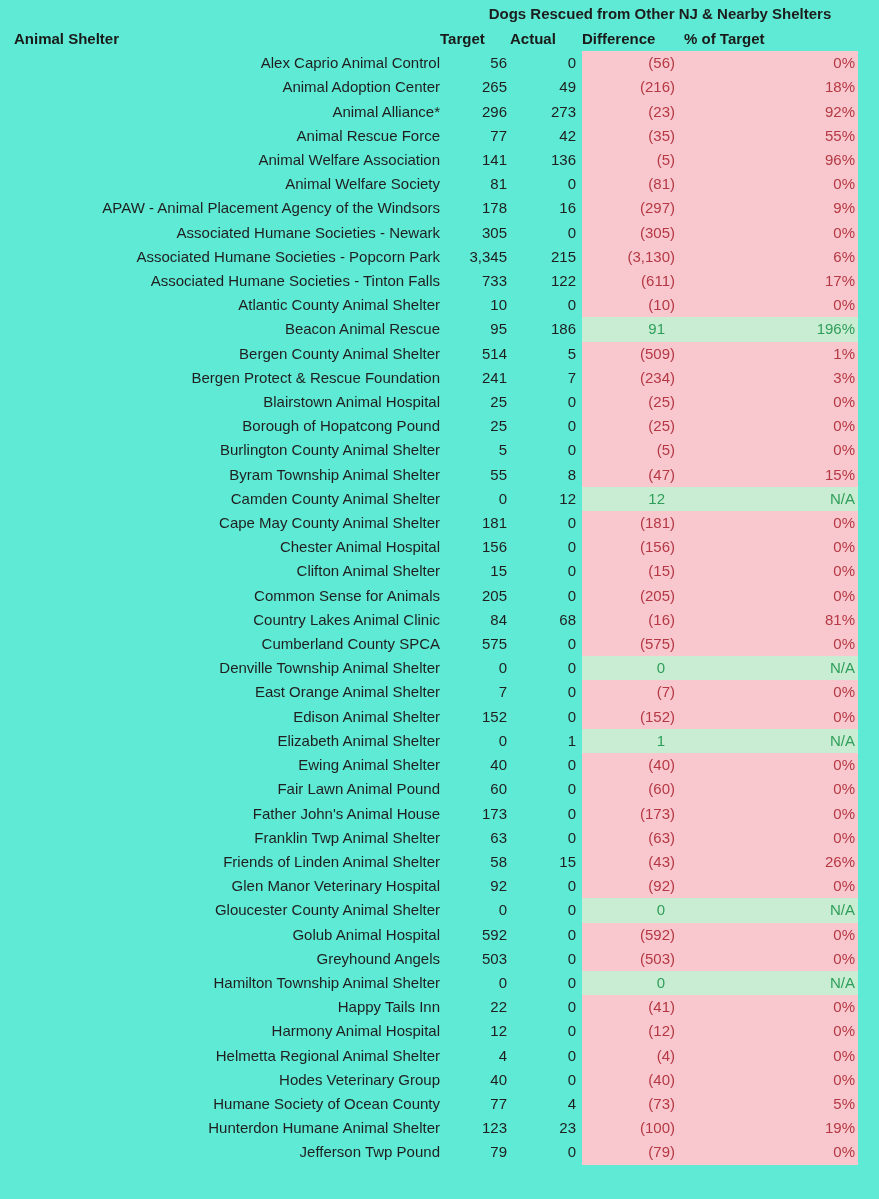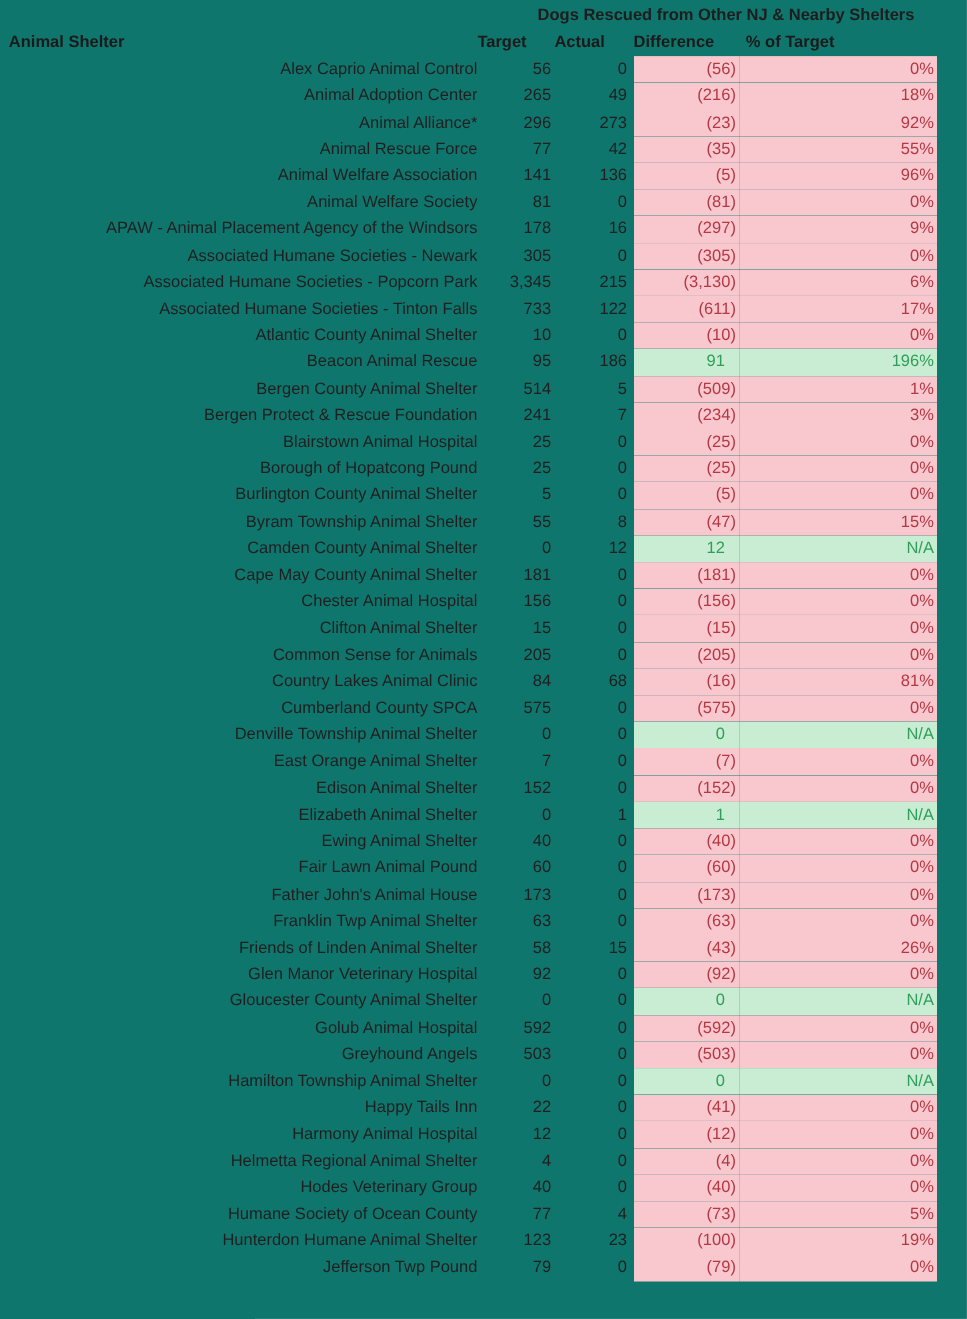--- a/index.html
+++ b/index.html
@@ -6,37 +6,37 @@
     margin: 0;
     padding: 0;
     background: #ffffff;
     font-family: "Liberation Sans", "DejaVu Sans", sans-serif;
     color: #1d1d1d;
   }
   .sheet {
     position: relative;
     width: 879px;
     height: 1199px;
-    background: #0f766e;
+    background: #5eead4;
     overflow: hidden;
   }
   .title-row {
     margin-left: 450px;
     width: 420px;
     height: 27px;
     line-height: 28px;
     text-align: center;
     font-weight: bold;
     font-size: 15px;
     white-space: nowrap;
   }
   table.grid {
     border-collapse: collapse;
     table-layout: fixed;
-    margin-left: 8px;
+    margin-left: 14px;
     width: 844px;
   }
   col.c-name  { width: 426px; }
   col.c-target{ width: 70px; }
   col.c-actual{ width: 72px; }
   col.c-diff  { width: 96px; }
   col.c-pct   { width: 180px; }
 
   th, td {
     height: 24.2px;

